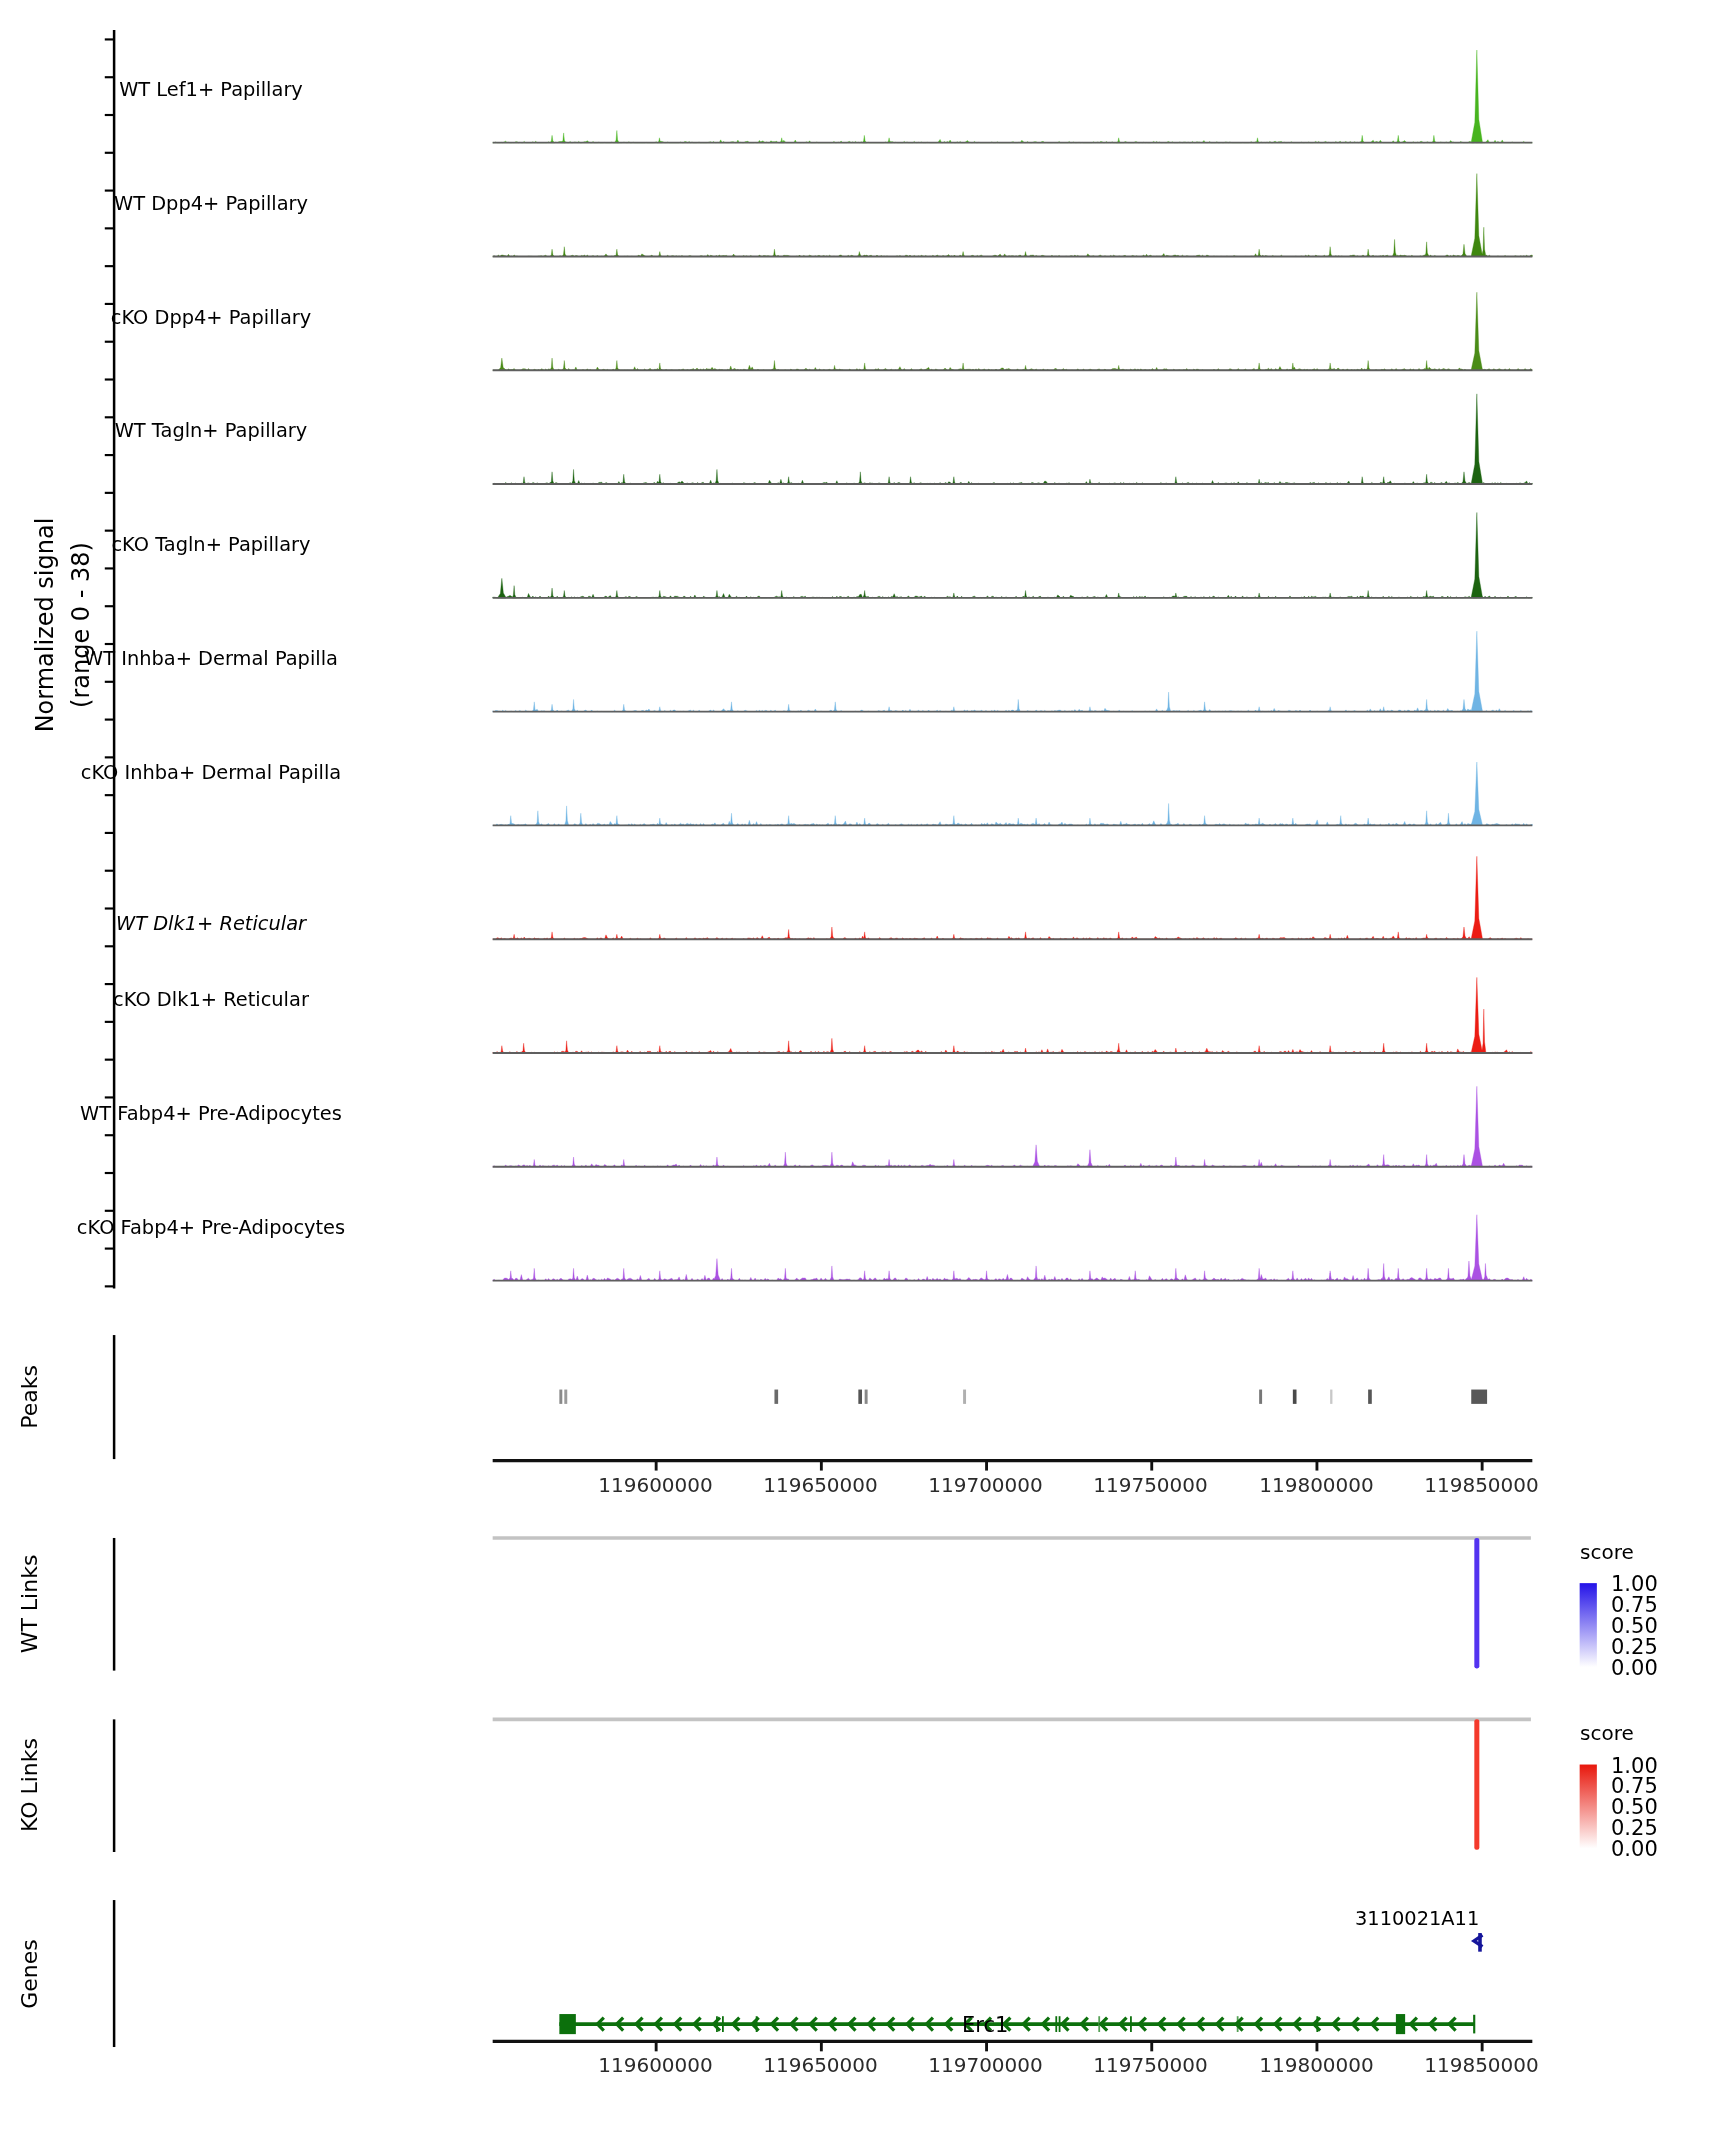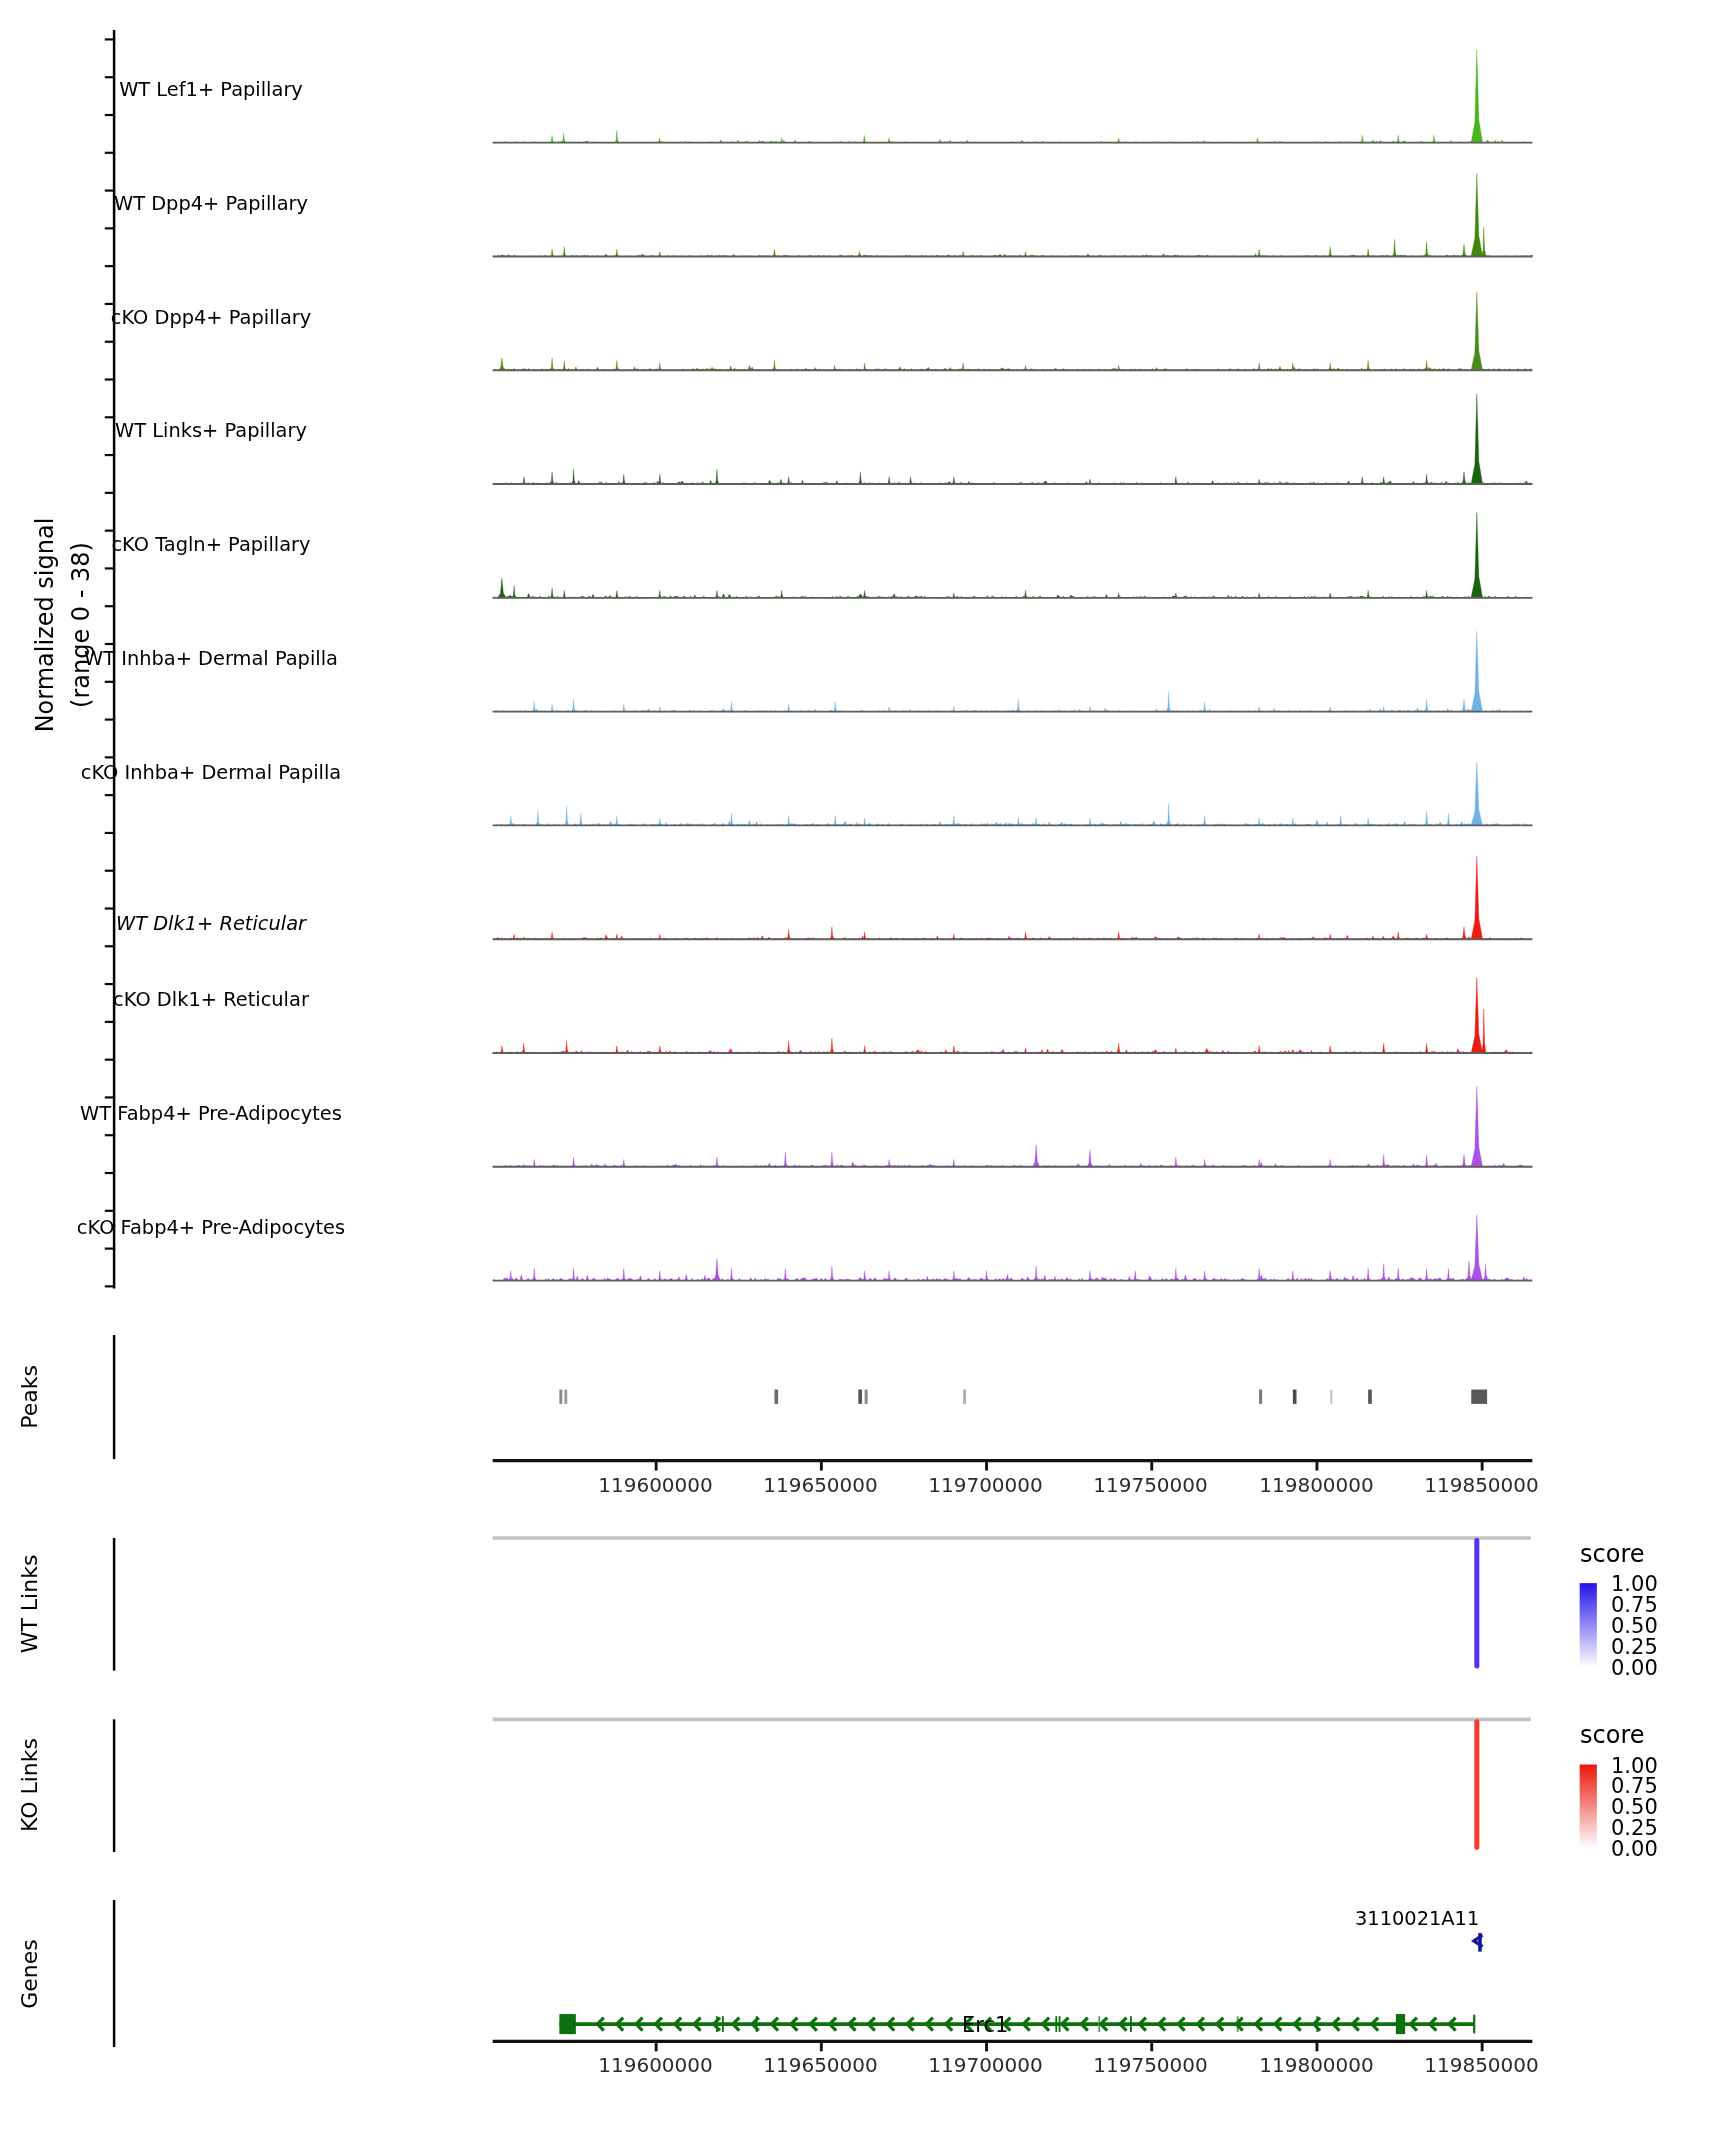--- a/index.html
+++ b/index.html
@@ -7,21 +7,21 @@
        font-family:"DejaVu Sans","Liberation Sans",sans-serif;overflow:hidden;}
   .fig svg{position:absolute;left:0;top:0;}
   .lbl{position:absolute;color:#000;line-height:1.15;}
   .ctr{text-align:left;}
   .rot{transform:translate(-50%,-50%) rotate(-90deg);white-space:pre;text-align:center;}
   .ticklbl{position:absolute;width:129px;margin-left:-65px;text-align:center;
            font-size:20px;color:#2b2b2b;}
   .tracklbl{position:absolute;left:32px;width:358px;text-align:center;
             font-size:19.4px;color:#000;}
   .legnum{position:absolute;left:1611px;font-size:21px;color:#000;}
-  .scoretitle{position:absolute;left:1580px;font-size:24px;color:#000;}
+  .scoretitle{position:absolute;left:1580px;font-size:20px;color:#000;}
 </style>
 </head>
 <body>
 
 <div class="fig">
   <svg id="plot" width="1721" height="2151" viewBox="0 0 2400 3000">
     <defs>
       <linearGradient id="gradWT" x1="0" y1="0" x2="0" y2="1">
         <stop id="gradWTtop" offset="0" stop-color="#2413E8"></stop>
         <stop id="gradWTbot" offset="1" stop-color="#FFFFFF"></stop>
@@ -231,21 +231,21 @@
   <div class="scoretitle" style="top:1721px;">score</div>
 
   <div class="lbl ctr" style="left:1355px;top:1908px;width:215px;font-size:19.4px;">3110021A11</div>
   <div class="lbl ctr" style="left:962px;top:1996px;width:108px;font-size:21px;margin-top:17px;">Erc1</div>
 
 
   <div id="htmlLabels">
       <div class="tracklbl" style="top:78px;">WT Lef1+ Papillary</div>
       <div class="tracklbl" style="top:192px;">WT Dpp4+ Papillary</div>
       <div class="tracklbl" style="top:306px;">cKO Dpp4+ Papillary</div>
-      <div class="tracklbl" style="top:419px;">WT Links+ Papillary</div>
+      <div class="tracklbl" style="top:419px;">WT Tagln+ Papillary</div>
       <div class="tracklbl" style="top:533px;">cKO Tagln+ Papillary</div>
       <div class="tracklbl" style="top:647px;">WT Inhba+ Dermal Papilla</div>
       <div class="tracklbl" style="top:761px;">cKO Inhba+ Dermal Papilla</div>
       <div class="tracklbl" style="top:912px;font-style:italic;">WT Dlk1+ Reticular</div>
       <div class="tracklbl" style="top:988px;">cKO Dlk1+ Reticular</div>
       <div class="tracklbl" style="top:1102px;">WT Fabp4+ Pre-Adipocytes</div>
       <div class="tracklbl" style="top:1216px;">cKO Fabp4+ Pre-Adipocytes</div>
       <div class="ticklbl" style="left:656px;top:1473px;">119600000</div>
       <div class="ticklbl" style="left:821px;top:1473px;">119650000</div>
       <div class="ticklbl" style="left:986px;top:1473px;">119700000</div>

